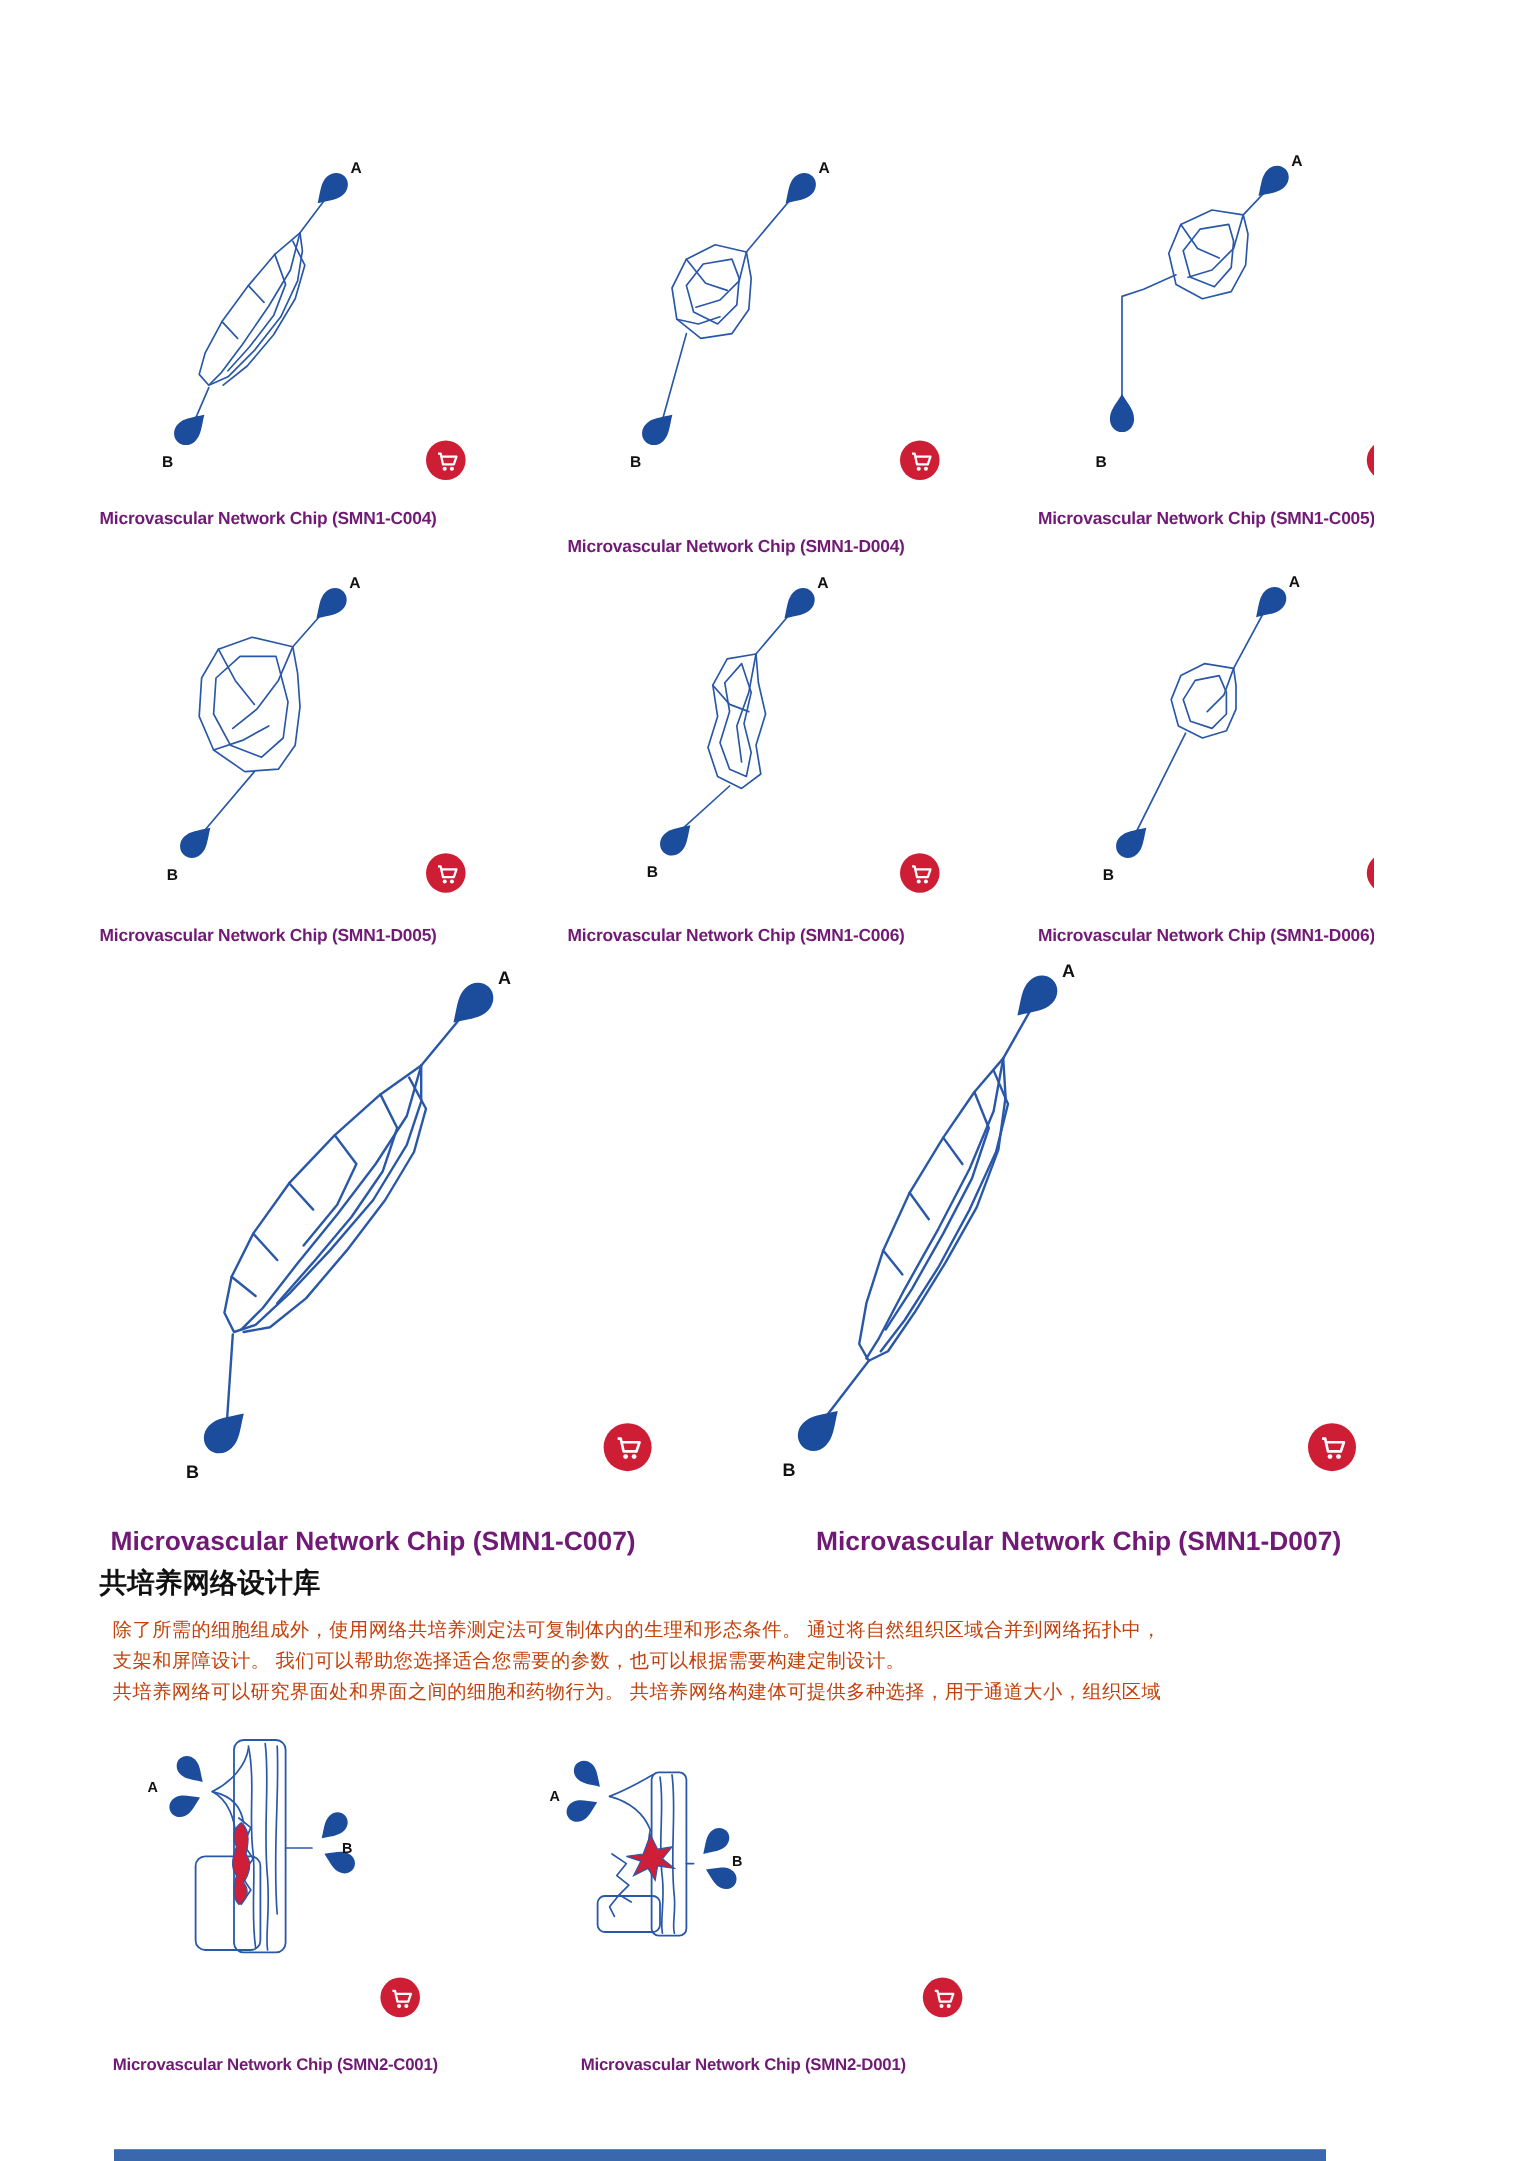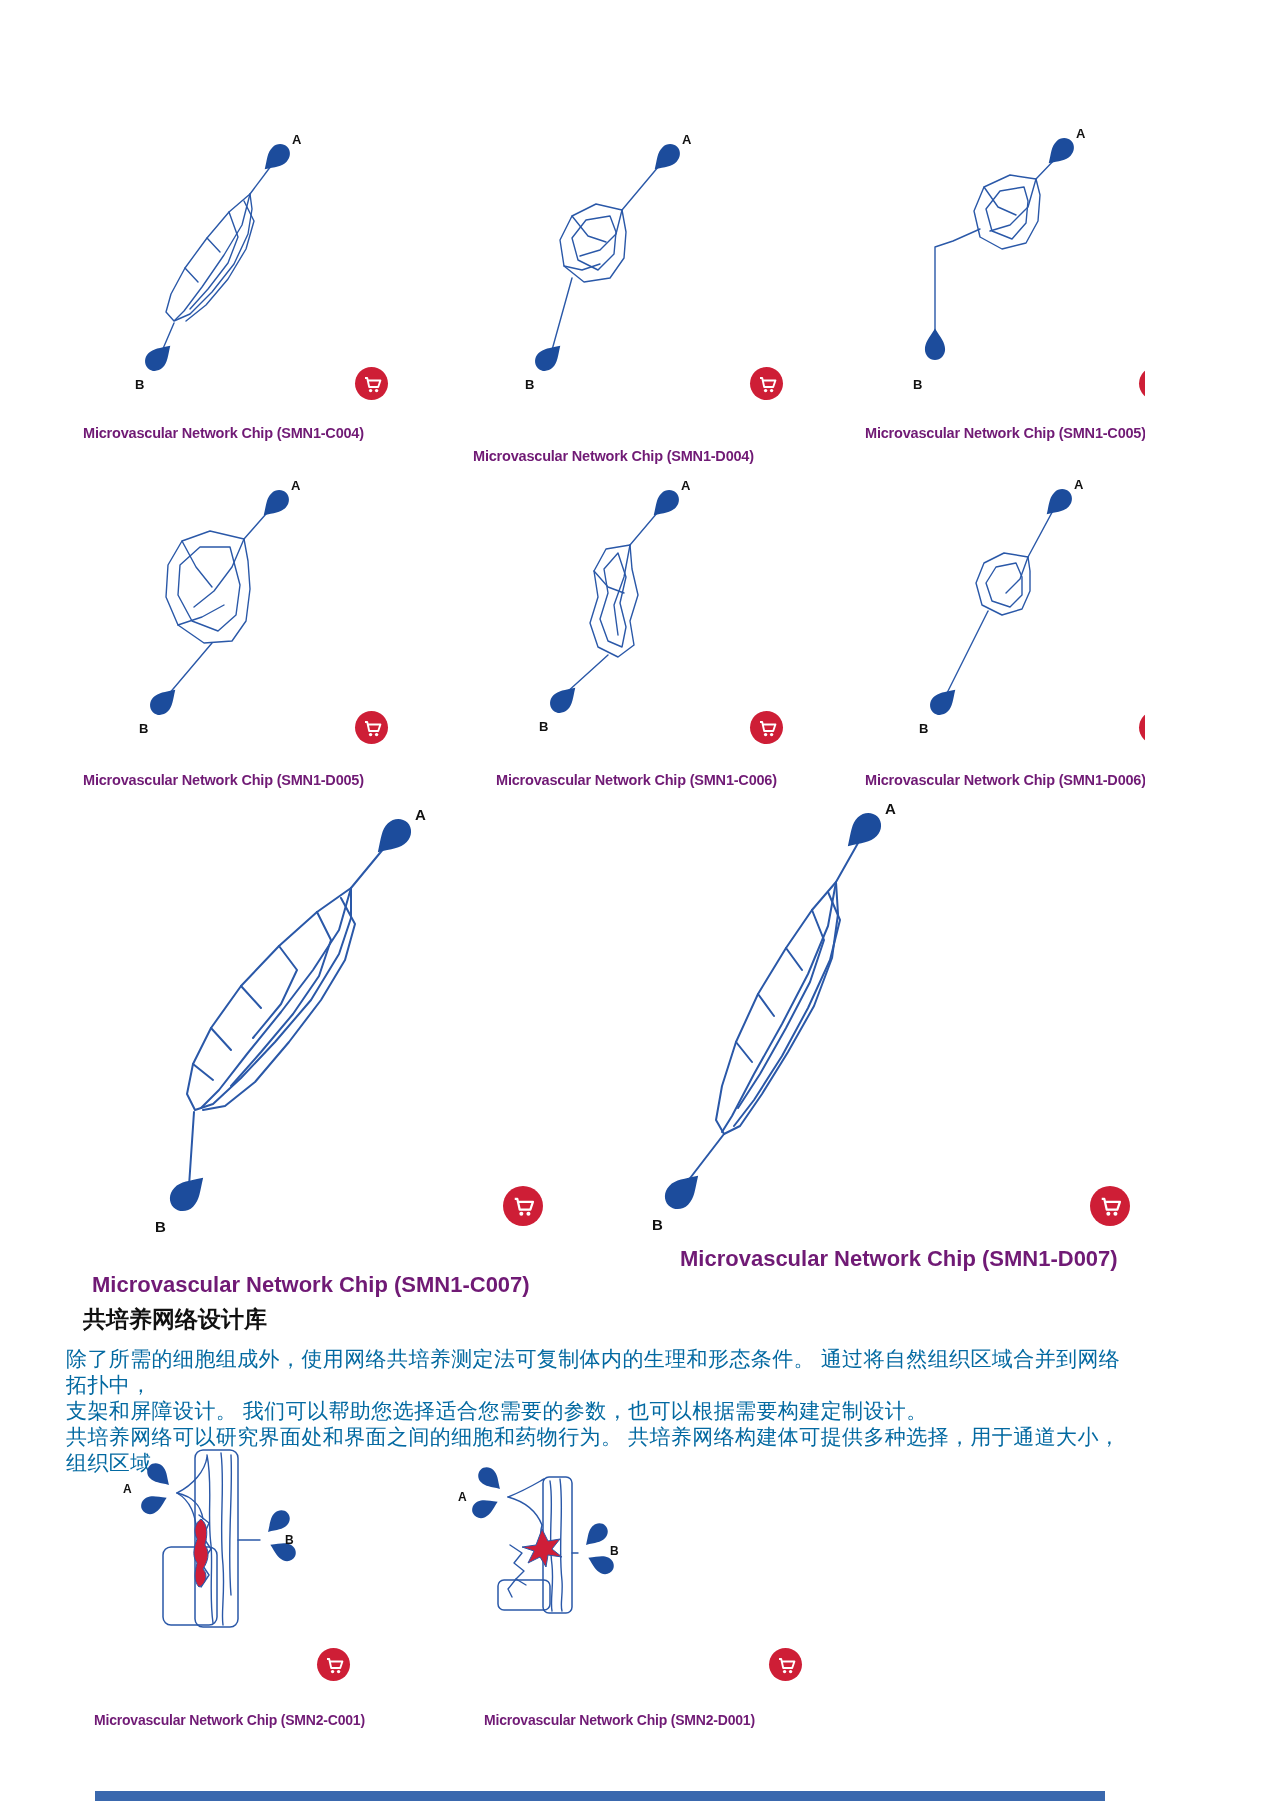--- a/index.html
+++ b/index.html
@@ -15,22 +15,22 @@
   .port-label-lg{font-size:15px;}
   .port-label-sm{font-size:12px;}
   .chip-title{position:absolute;font-weight:700;font-size:14.5px;color:#701a75;letter-spacing:-0.2px;white-space:nowrap;}
   .chip-title-lg{font-size:22px;letter-spacing:0;}
   .chip-title-sm{font-size:14px;}
   .cart{position:absolute;width:33px;height:33px;border-radius:50%;background:#ce1e36;
         display:flex;align-items:center;justify-content:center;cursor:pointer;}
   .cart--lg{width:40px;height:40px;}
   .heading-cn{position:absolute;left:83px;top:1304px;font-family:"Liberation Serif","DejaVu Serif",serif;
               font-weight:700;font-size:23px;color:#111111;}
-  .para-cn{position:absolute;left:66px;top:1346px;width:1066px;font-family:"Liberation Serif","DejaVu Serif",serif;
-           font-size:21px;line-height:26px;color:#0369a1;letter-spacing:0.4px;}
+  .para-cn{position:absolute;left:94px;top:1346px;width:1066px;font-family:"Liberation Serif","DejaVu Serif",serif;
+           font-size:16px;line-height:26px;color:#c2410c;letter-spacing:0.4px;}
   .footer-bar{position:absolute;left:95px;top:1791px;width:1010px;height:10px;background:#3a68ae;}
   .rect-chamber{fill:none;stroke:#2a58a8;stroke-width:1.5;}
   .tissue{fill:#cf1e38;stroke:#2a58a8;stroke-width:1;}
 </style>
 </head>
 <body>
 
 <svg width="0" height="0" style="position:absolute" aria-hidden="true">
   <defs>
     <path id="drop" d="M0,30 C-8,17 -14,11 -14,1 C-14,-7.3 -7.7,-14 0,-14 C7.7,-14 14,-7.3 14,1 C14,11 8,17 0,30 Z"></path>
@@ -134,21 +134,21 @@
       <path class="net-line" d="M145,105 L131,121 L135,145 L127,171 L135,193 L149,199 L153,179 L147,155 L153,129 Z"></path>
       <path class="net-line" d="M157,97 L151,129 L141,157 L145,187"></path>
       <path class="net-line" d="M121,123 L135,139 L151,145"></path>
       <path class="net-line" d="M135,207 L93,245"></path>
       <use href="#drop" class="port" transform="translate(196,52) rotate(45) scale(0.72)"></use>
       <use href="#drop" class="port" transform="translate(87,255) rotate(225) scale(0.72)"></use>
       <text class="port-label" x="208" y="42">A</text>
       <text class="port-label" x="66" y="283">B</text>
     </svg>
   </div>
-  <div class="chip-title" style="left:496px;top:772px">Microvascular Network Chip (SMN1-C006)</div>
+  <div class="chip-title" style="left:473px;top:772px">Microvascular Network Chip (SMN1-C006)</div>
 
   <div class="abs" style="left:865px;top:448px">
     <svg width="260" height="292">
       <path class="net-line" d="M191,57 L163,109"></path>
       <path class="net-line" d="M163,109 L139,105 L119,115 L111,135 L117,157 L137,167 L157,161 L165,143 L165,123 Z"></path>
       <path class="net-line" d="M151,115 L131,119 L121,135 L127,153 L145,159 L157,147 L157,129 Z"></path>
       <path class="net-line" d="M163,109 L155,131 L141,145"></path>
       <path class="net-line" d="M123,163 L81,247"></path>
       <use href="#drop" class="port" transform="translate(197,51) rotate(45) scale(0.72)"></use>
       <use href="#drop" class="port" transform="translate(75,257) rotate(225) scale(0.72)"></use>
@@ -200,21 +200,21 @@
       <path class="net-line-lg" d="M188,102 L200,130 L190,170 L168,218 L142,266 L114,310 L94,336"></path>
       <path class="net-line-lg" d="M172,120 L184,150 L170,192 L146,238 L120,284 L98,318"></path>
       <path class="net-line-lg" d="M146,158 L162,180 M118,204 L134,226 M96,252 L112,272"></path>
       <path class="net-line-lg" d="M84,344 L44,396"></path>
       <use href="#drop" class="port" transform="translate(228,36) rotate(45) scale(0.95)"></use>
       <use href="#drop" class="port" transform="translate(38,406) rotate(225) scale(0.95)"></use>
       <text class="port-label port-label-lg" x="245" y="24">A</text>
       <text class="port-label port-label-lg" x="12" y="440">B</text>
     </svg>
   </div>
-  <div class="chip-title chip-title-lg" style="left:680px;top:1246px">Microvascular Network Chip (SMN1-D007)</div>
+  <div class="chip-title chip-title-lg" style="left:680px;top:1272px">Microvascular Network Chip (SMN1-D007)</div>
 
   <div class="cart cart--lg" style="left:503px;top:1186px">
     <svg width="26" height="26" viewBox="0 0 22 22">
         <use href="#cartglyph"></use>
       </svg>
   </div>
   <div class="cart cart--lg" style="left:1090px;top:1186px">
     <svg width="26" height="26" viewBox="0 0 22 22">
         <use href="#cartglyph"></use>
       </svg>

